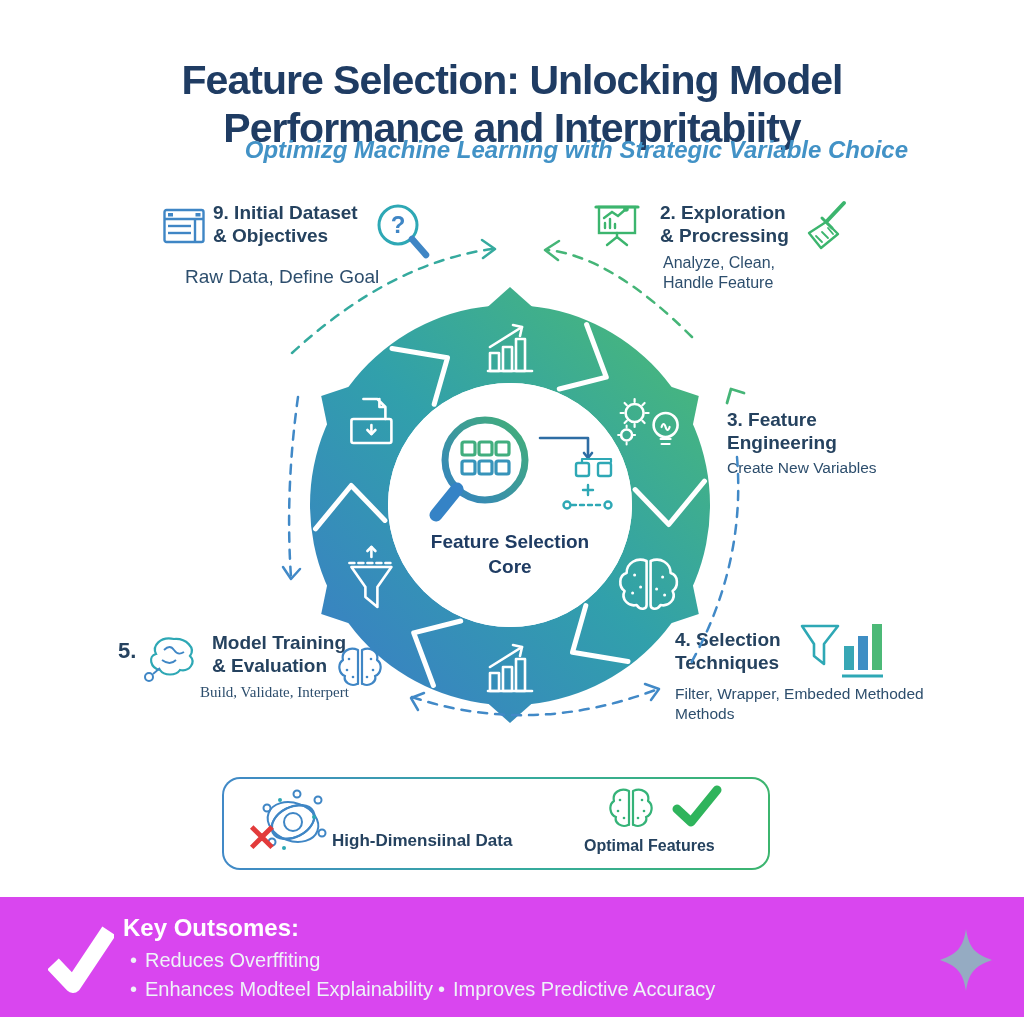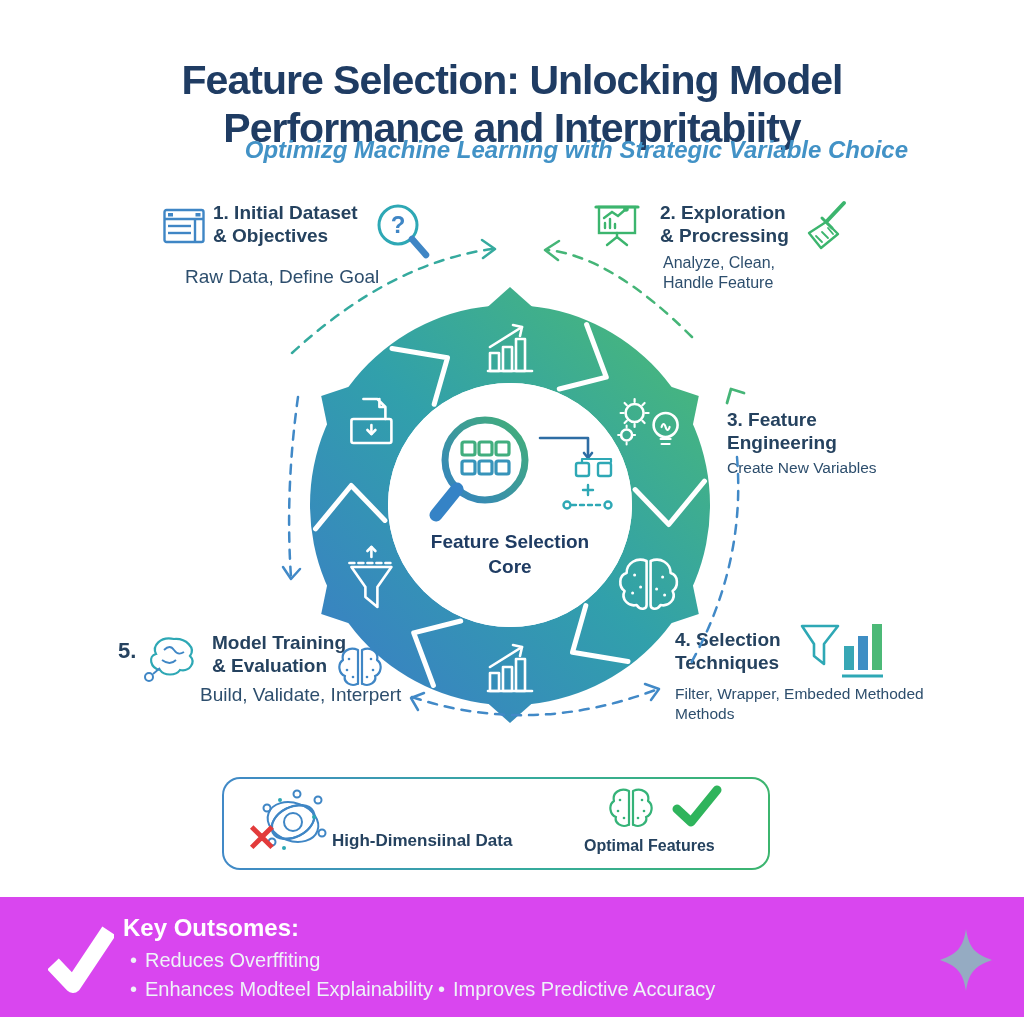--- a/index.html
+++ b/index.html
@@ -7,21 +7,21 @@
   .page{position:relative;width:1024px;height:1024px;overflow:hidden;background:#fff;}
   .abs{position:absolute;}
   .title{width:1024px;text-align:center;color:#1f3c63;font-weight:700;font-size:41px;line-height:1.16;letter-spacing:-1px;top:30px;left:0;}
   .subtitle{width:908px;text-align:right;color:#4292c6;font-weight:700;font-size:24px;top:136px;left:0;font-style:italic;}
   .step-title{font-weight:700;color:#25425f;font-size:19px;line-height:1.22;}
   .step-sub{color:#2d4e6d;font-weight:400;}
   .s1sub{font-size:19px;}
   .s2sub{font-size:16px;line-height:1.25;}
   .s3sub{font-size:15.5px;}
   .s4sub{font-size:15.5px;line-height:1.3;}
-  .s5sub{font-size:19px;}
+  .s5sub{font-size:15px;font-family:Liberation Serif, serif;}
   .core-label{width:244px;text-align:center;color:#1f3c63;font-weight:700;font-size:19px;line-height:1.3;}
   .cmp-outer{left:222px;top:777px;width:548px;height:93px;border-radius:18px;background:linear-gradient(90deg,#4189c7,#35aa9e 55%,#3cb56e);padding:0;}
   .cmp-inner{position:absolute;left:2px;top:2px;right:2px;bottom:2px;background:#fff;border-radius:16px;}
   .cmp-left-label{position:absolute;left:108px;top:32px;font-weight:700;color:#25425f;font-size:17px;margin-top:20px;}
   .cmp-right-label{position:absolute;left:360px;top:58px;font-weight:700;color:#25425f;font-size:16px;}
   .cross{position:absolute;left:22px;top:40px;color:#e23b3b;font-size:38px;font-weight:700;line-height:1;}
   .qmark{font-weight:700;font-size:24px;fill:#3f86c5;}
   .footer{left:0;top:897px;width:1024px;height:120px;background:#d946ef;}
   .footer-heading{position:absolute;left:123px;top:17px;color:#fff;font-weight:700;font-size:24px;}
   .bullet-row{position:absolute;color:#eef3f8;font-size:20px;display:flex;gap:8px;}
@@ -42,21 +42,21 @@
     <g fill="none" stroke="#3f86c5" stroke-width="2.4">
       <rect x="1.5" y="3" width="39" height="32" rx="2"></rect>
       <path d="M1.5,12 H40.5"></path>
         <path d="M32,12 V35"></path>
       <path d="M5,19 H28"></path>
         <path d="M5,26 H28"></path>
       <rect x="5" y="6" width="5" height="3.5" fill="#3f86c5" stroke="none"></rect>
       <rect x="32.5" y="6" width="5" height="3.5" fill="#3f86c5" stroke="none"></rect>
     </g>
   </svg>
-  <div class="abs step-title" style="left:213px;top:201px"><span>1. Initial Dataset</span><br><span>&amp; Objectives</span></div>
+  <div class="abs step-title" style="left:213px;top:201px"><span>9. Initial Dataset</span><br><span>&amp; Objectives</span></div>
   <div class="abs step-sub s1sub" style="left:185px;top:266px">Raw Data, Define Goal</div>
   <svg class="abs" style="left:372px;top:201px" width="62" height="64" viewBox="0 0 62 64">
     <circle cx="26" cy="24" r="19" fill="none" stroke="#2ea8b5" stroke-width="3"></circle>
     <text x="26" y="32" text-anchor="middle" class="qmark">?</text>
     <path d="M40,38 L54,54" stroke="#3f86c5" stroke-width="6.5" stroke-linecap="round"></path>
   </svg>
 
   <svg class="abs" style="left:594px;top:204px" width="46" height="44" viewBox="0 0 46 44">
     <g fill="none" stroke="#3cb56e" stroke-width="2.4" stroke-linecap="round">
       <path d="M2,3 H44" stroke-width="3.2"></path>

